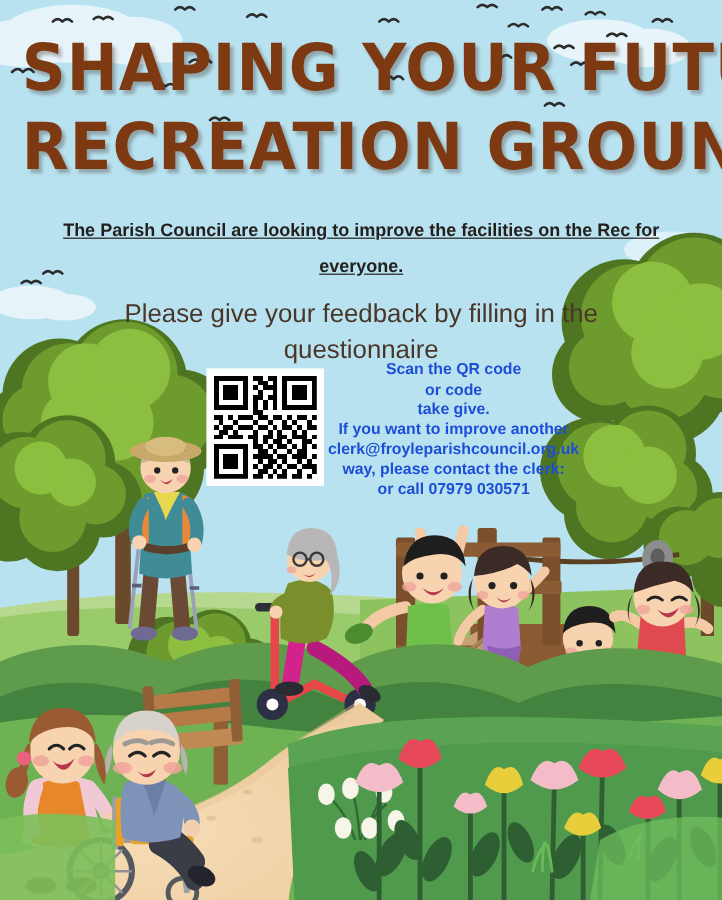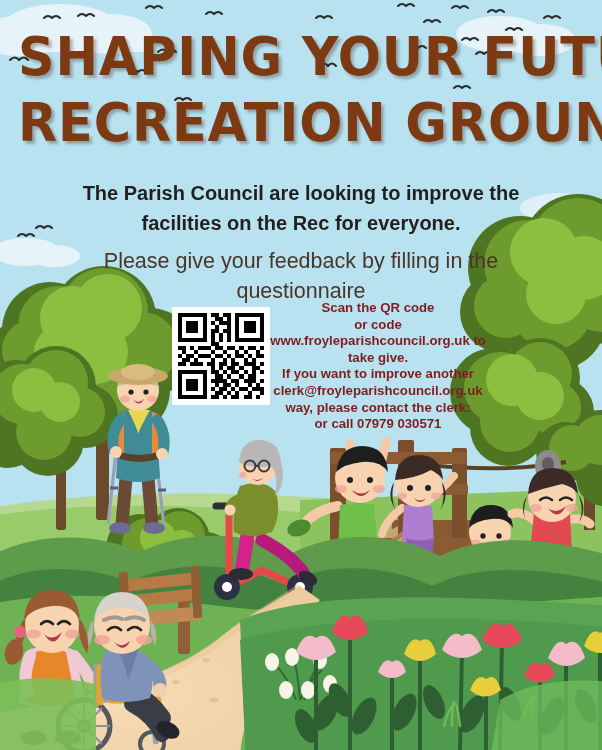--- a/index.html
+++ b/index.html
@@ -59,22 +59,23 @@
 
   .sub-dark {
     position: absolute;
     left: 46px;
     width: 510px;
     top: 178px;
     text-align: center;
     color: #231f1c;
     font-family: "Liberation Sans", sans-serif;
     font-weight: bold;
-    font-size: 20px;
+    font-size: 15px;
     line-height: 30px;
+    text-decoration: underline;
   }
   .sub-brown {
     position: absolute;
     left: 56px;
     width: 490px;
     top: 246px;
     text-align: center;
     color: #4a3529;
     font-family: "Liberation Sans", sans-serif;
     font-weight: normal;
@@ -96,21 +97,21 @@
     justify-content: center;
   }
   .qr-box svg { display: block; }
 
   .contact {
     position: absolute;
     left: 268px;
     top: 300px;
     width: 220px;
     text-align: center;
-    color: #7f1d1d;
+    color: #1d4ed8;
     font-family: "Liberation Sans", sans-serif;
     font-weight: bold;
     font-size: 13.2px;
     line-height: 16.6px;
   }
   .contact div { white-space: nowrap; }
 </style>
 </head>
 <body>
 
@@ -885,21 +886,20 @@
             <rect x="16" y="20" width="1" height="1"></rect>
             <rect x="17" y="20" width="1" height="1"></rect>
             <rect x="19" y="20" width="1" height="1"></rect>
           </g>
       </svg>
     </div>
 
     <div class="contact">
       <div>Scan the QR code</div>
       <div>or code</div>
-      <div>www.froyleparishcouncil.org.uk to</div>
       <div>take give.</div>
       <div>If you want to improve another</div>
       <div>clerk@froyleparishcouncil.org.uk</div>
       <div>way, please contact the clerk:</div>
       <div>or call 07979 030571</div>
     </div>
 
   </div>
 </div>
 

